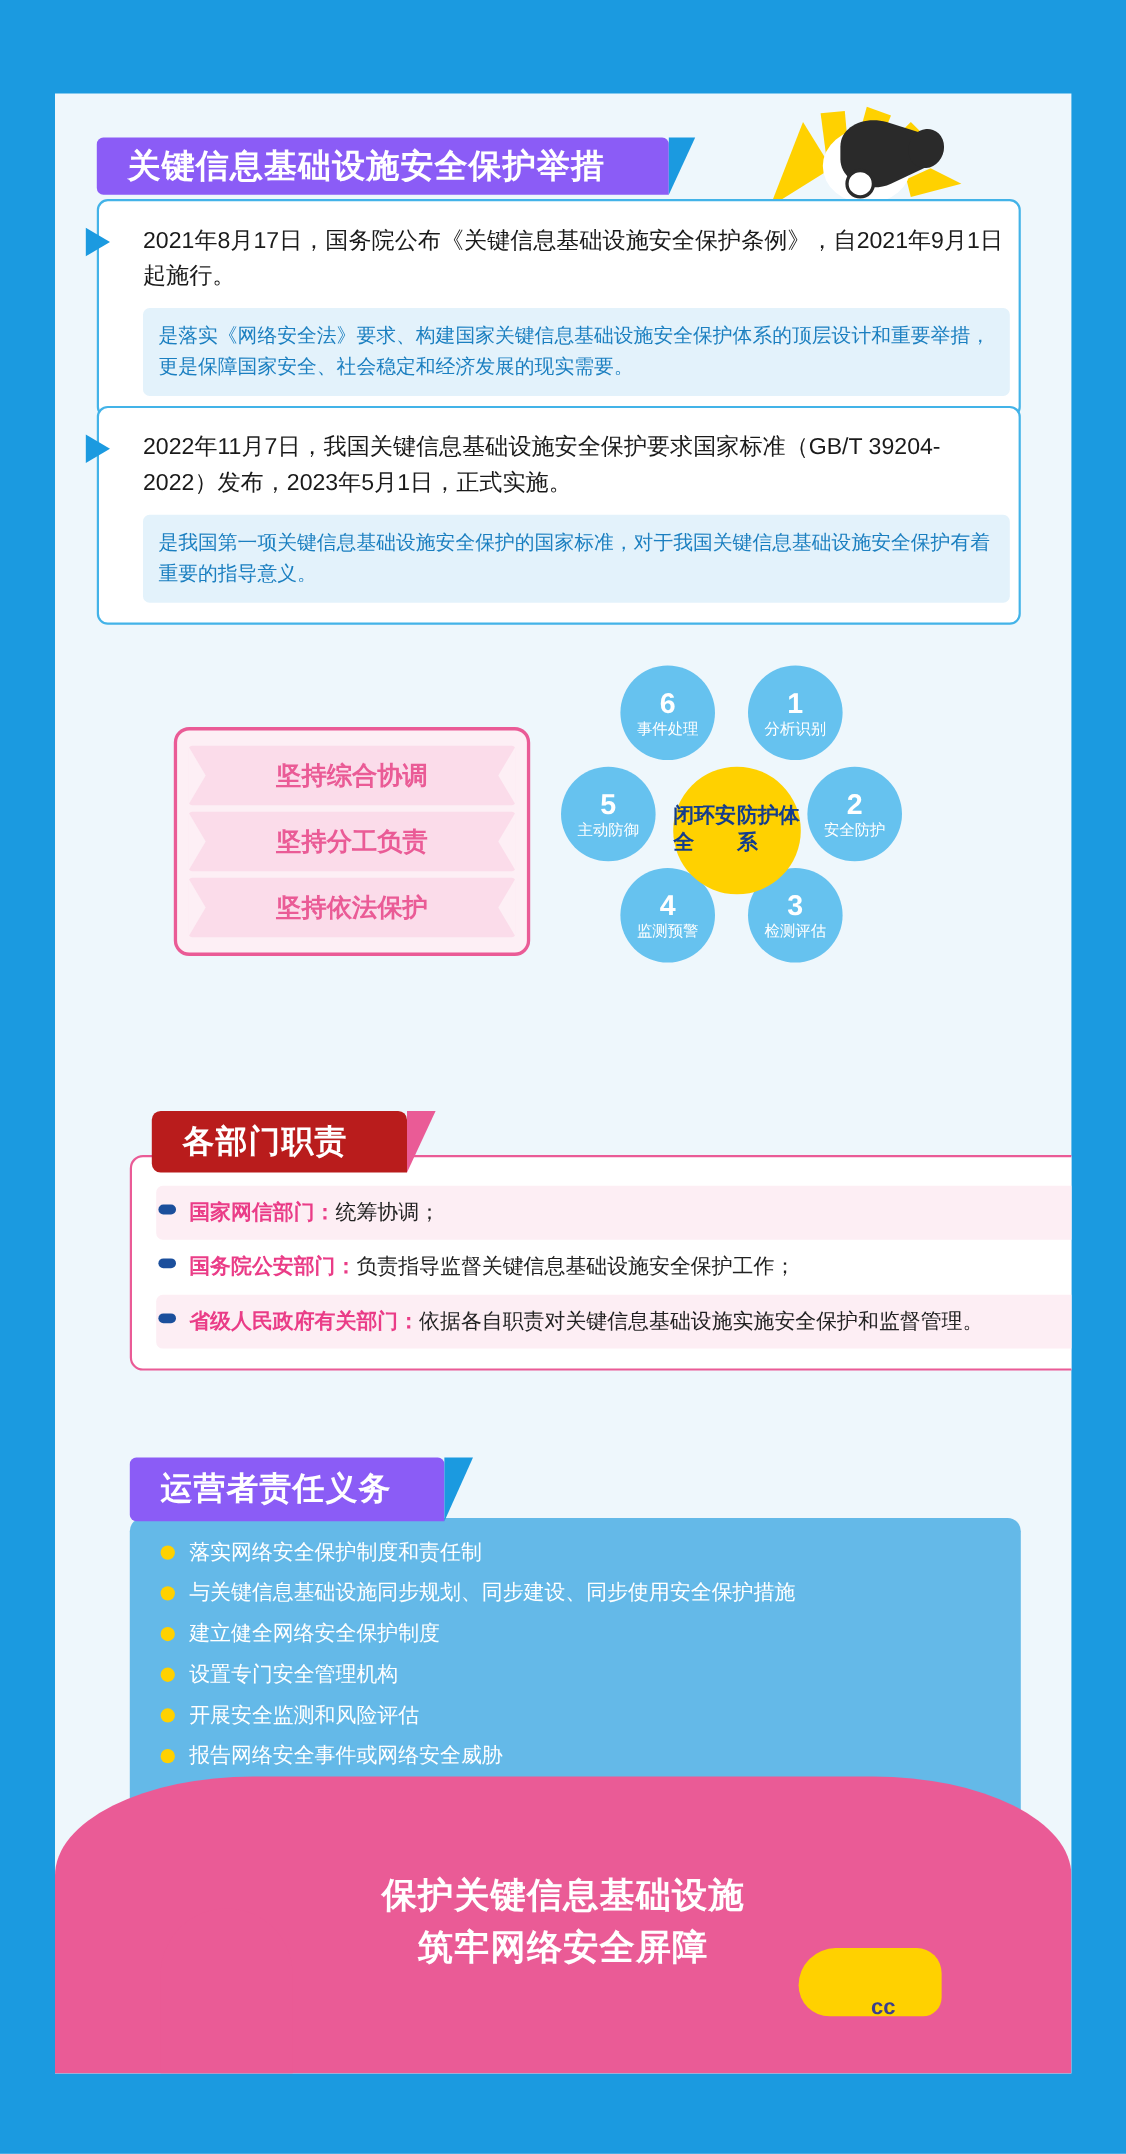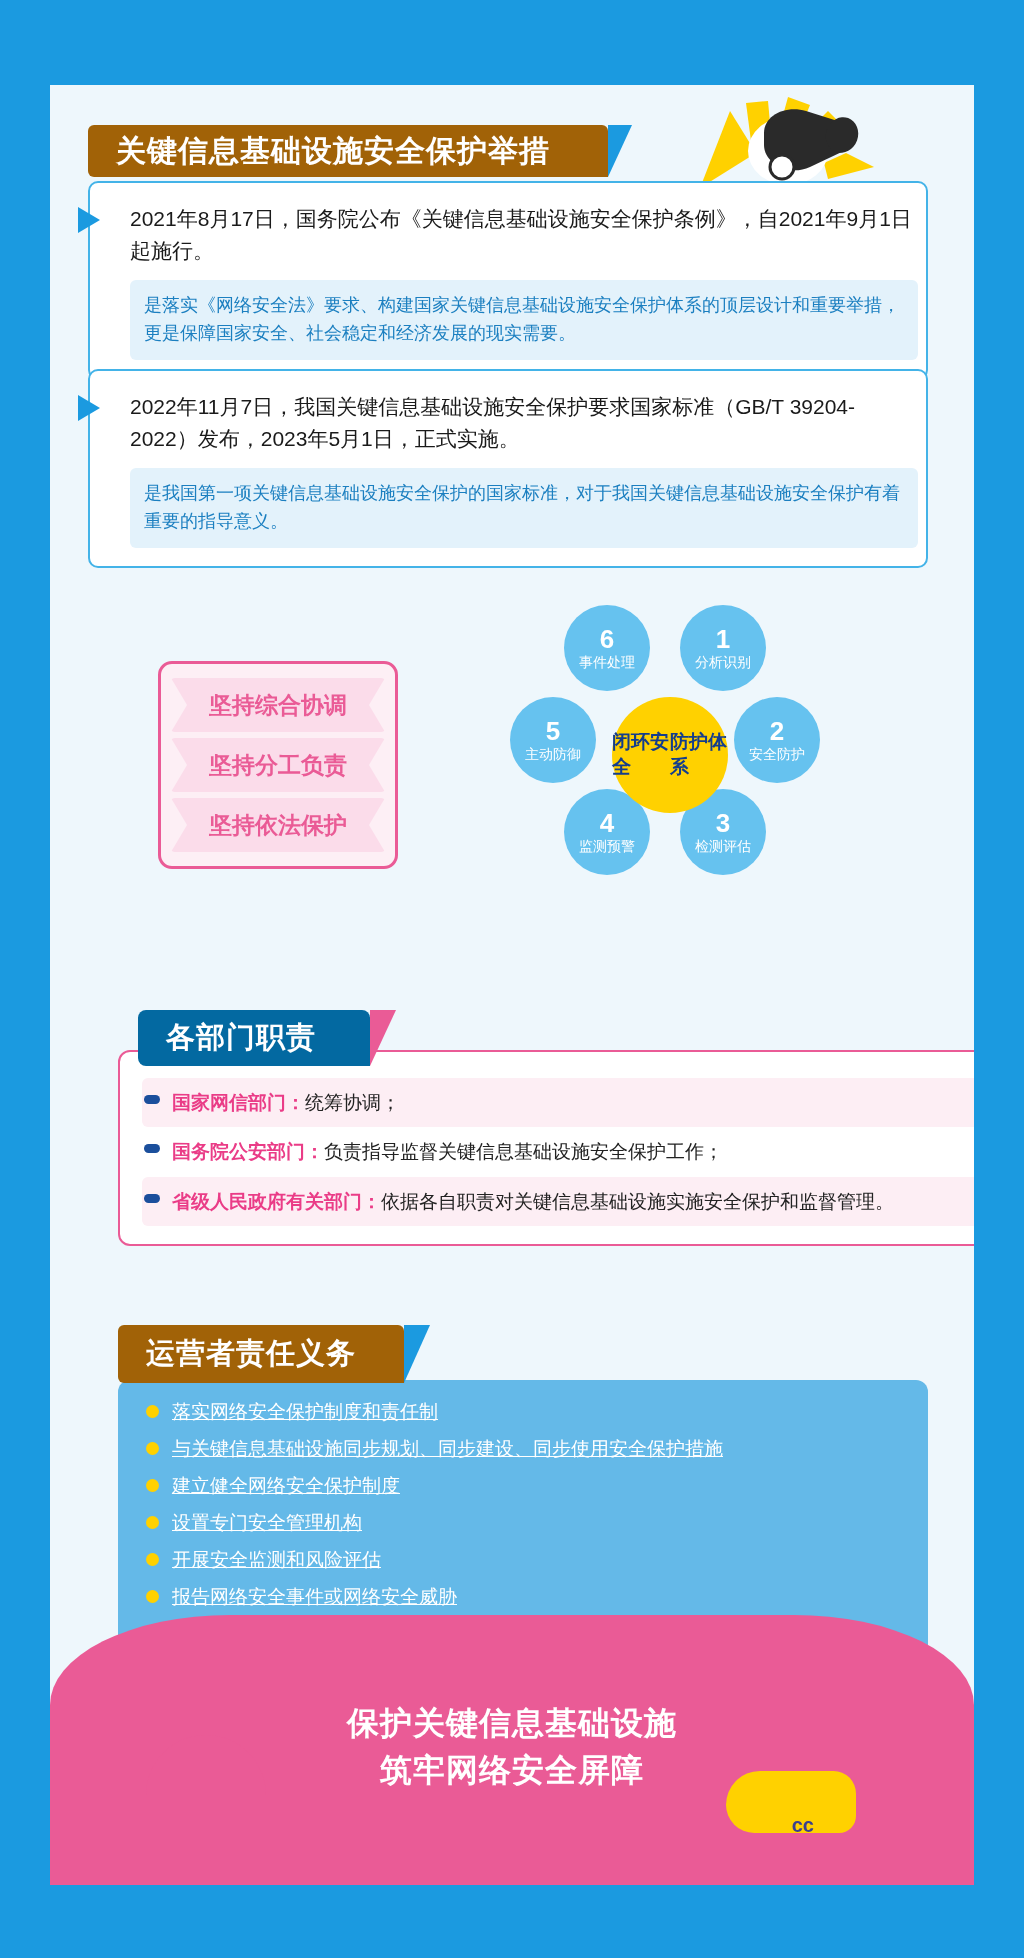--- a/index.html
+++ b/index.html
@@ -36,26 +36,26 @@
     position: absolute;
     color: #ffffff;
     font-weight: bold;
     letter-spacing: 1px;
     display: flex;
     align-items: center;
     padding-left: 28px;
     box-sizing: border-box;
   }
   .tag-blue {
-    background: #a16207;
+    background: #8b5cf6;
     border-radius: 6px 6px 0 6px;
     text-align: center;
   }
   .tag-pink {
-    background: #0369a1;
+    background: #b91c1c;
     border-radius: 8px 8px 0 8px;
   }
   .tag::after {
     content: "";
     position: absolute;
     right: -18px;
     top: 0;
     border-left: 18px solid transparent;
     border-bottom: 0 solid transparent;
   }
@@ -116,21 +116,21 @@
     color: #1b7fc0;
     font-size: 18px;
     line-height: 1.55;
   }
   #card2 .sub { background: #e3f2fb; }
 
   
   .principles {
     position: absolute;
     left: 108px; top: 576px;
-    width: 240px;
+    width: 324px;
     border: 3px solid #ea5b96;
     border-radius: 14px;
     box-sizing: border-box;
     background: #fdeff5;
     padding: 8px 0;
   }
   .principle {
     position: relative;
     height: 54px;
     display: flex;
@@ -264,21 +264,20 @@
     box-sizing: border-box;
     padding: 22px 26px 22px 26px;
   }
   .op-item {
     position: relative;
     padding-left: 28px;
     color: #ffffff;
     font-size: 19px;
     line-height: 1.0;
     margin: 0 0 18px 0;
-    text-decoration: underline;
   }
   .op-item:last-child { margin-bottom: 0; }
   .op-item .bullet {
     position: absolute;
     left: 2px; top: 3px;
     width: 13px; height: 13px;
     border-radius: 50%;
     background: #ffd100;
   }
 

